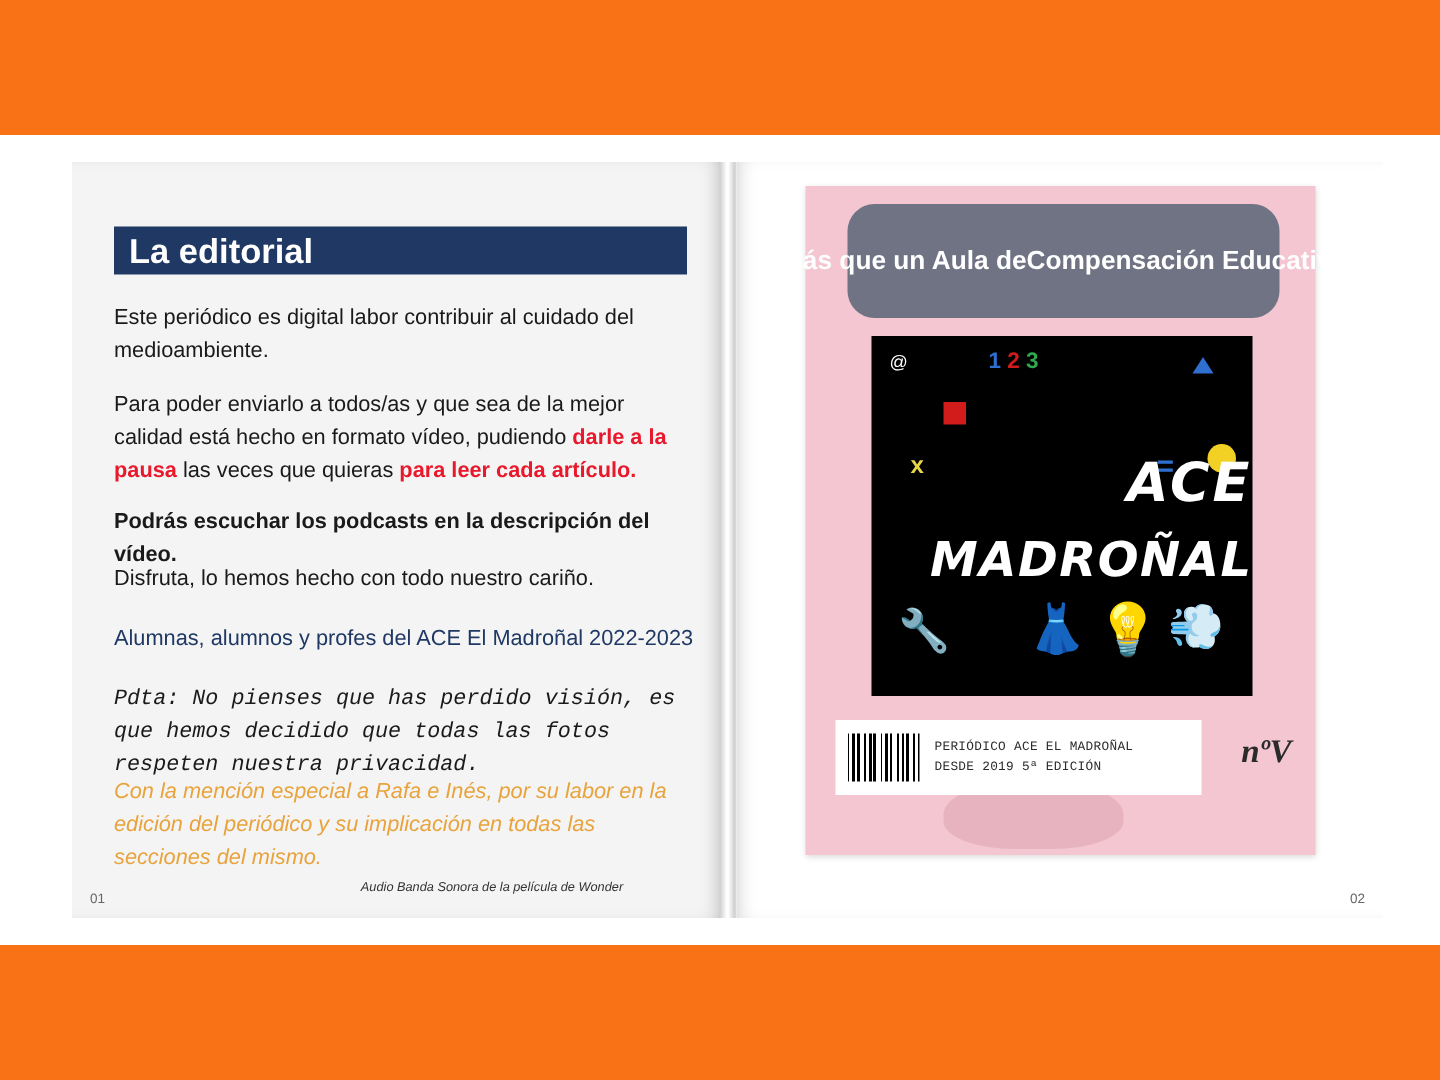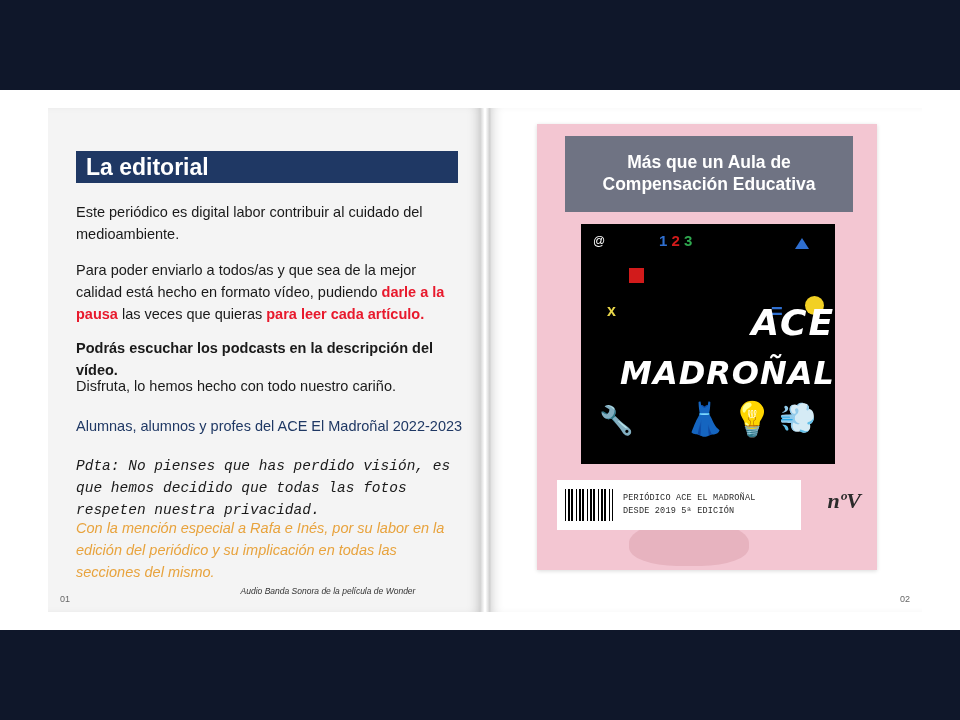--- a/index.html
+++ b/index.html
@@ -12,21 +12,21 @@
     height: 720px;
     overflow: hidden;
     font-family: "Liberation Sans", sans-serif;
   }
 
   
   .viewer {
     position: absolute;
     left: 0; top: 0;
     width: 960px; height: 720px;
-    background: #0f172a;
+    background: #f97316;
   }
   .stage {
     position: absolute;
     left: 0;
     top: 90px;
     width: 960px;
     height: 540px;
     background: #ffffff;
   }
 
@@ -132,23 +132,23 @@
     box-shadow: 0 1px 4px rgba(0,0,0,0.15);
   }
   .cover-header {
     position: absolute;
     left: 28px;
     top: 12px;
     width: 288px;
     height: 76px;
     background: #6f7383;
     display: flex;
-    flex-direction: column;
     align-items: center;
     justify-content: center;
+    border-radius: 18px;
   }
   .cover-header span {
     color: #ffffff;
     font-size: 17.5px;
     font-weight: bold;
     line-height: 1.25;
     text-align: center;
     white-space: nowrap;
   }
   .cover-art {

